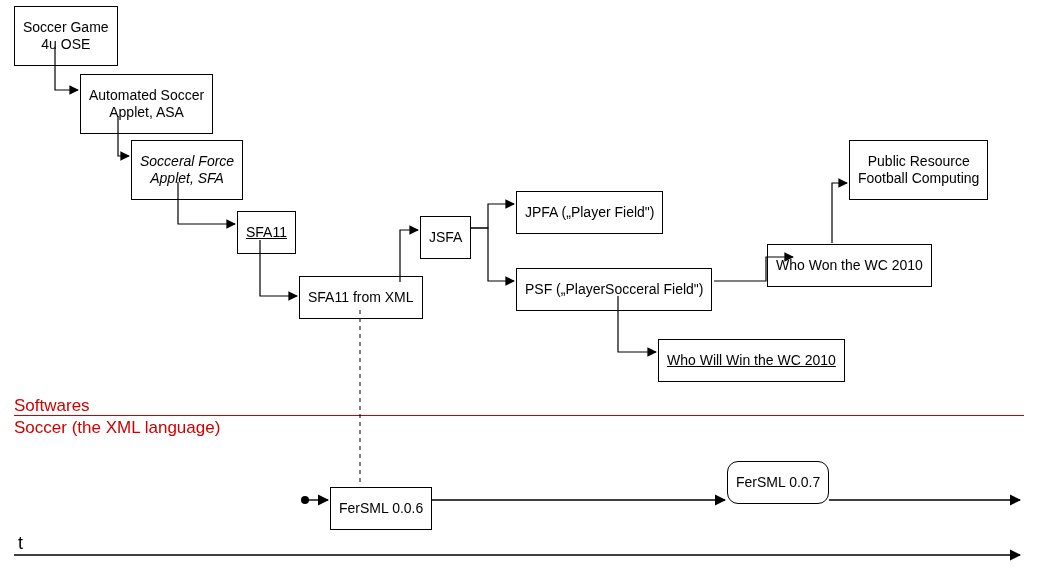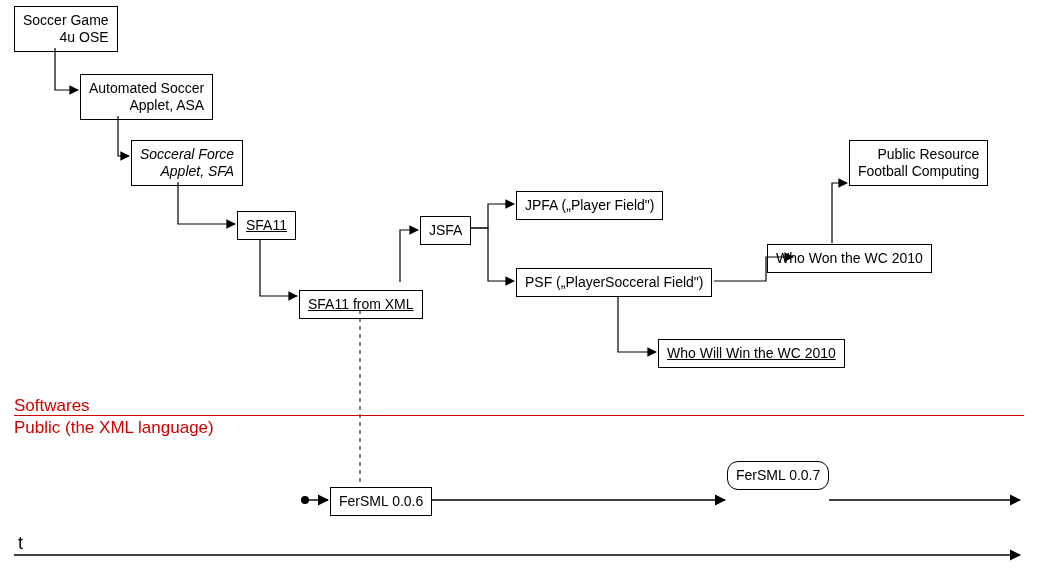--- a/index.html
+++ b/index.html
@@ -10,22 +10,22 @@
     background: #fff;
     font-family: Arial, Helvetica, sans-serif;
     font-size: 14px;
     color: #000;
     position: relative;
   }
   .box {
     position: absolute;
     border: 1px solid #000;
     background: #fff;
-    padding: 5px 8px;
-    text-align: right;
+    padding: 12px 8px;
+    text-align: center;
     line-height: 1.2;
     white-space: pre;
   }
   .label {
     position: absolute;
     color: #d00000;
     font-size: 17px;
   }
   .tlabel {
     position: absolute;
@@ -47,34 +47,34 @@
 </head>
 <body>
 
 <div class="box" style="left:14px;  top:6px;">Soccer Game
 4u OSE</div>
 <div class="box" style="left:80px;  top:74px;">Automated Soccer
 Applet, ASA</div>
 <div class="box" style="left:131px; top:140px;font-style:italic;">Socceral Force
 Applet, SFA</div>
 <div class="box" style="left:237px; top:211px;text-decoration:underline;">SFA11</div>
-<div class="box" style="left:299px; top:290px;text-decoration:underline;">SFA11 from XML</div>
+<div class="box" style="left:299px; top:276px;">SFA11 from XML</div>
 <div class="box" style="left:420px; top:216px;">JSFA</div>
 <div class="box" style="left:516px; top:191px;">JPFA („Player Field")</div>
 <div class="box" style="left:516px; top:268px;">PSF („PlayerSocceral Field")</div>
 <div class="box" style="left:658px; top:339px;text-decoration:underline;">Who Will Win the WC 2010</div>
 <div class="box" style="left:849px; top:140px;">Public Resource
 Football Computing</div>
 <div class="box" style="left:767px; top:244px;">Who Won the WC 2010</div>
 <div class="box" style="left:330px; top:487px;">FerSML 0.0.6</div>
 <div class="box" style="left:727px; top:461px;border-radius:11px;">FerSML 0.0.7</div>
 
 <div class="label" style="left:14px; top:396px;">Softwares</div>
 <div class="hr-red" style="left:14px; top:415px; width:1010px;"></div>
-<div class="label" style="left:14px; top:418px;">Public (the XML language)</div>
+<div class="label" style="left:14px; top:418px;">Soccer (the XML language)</div>
 
 <div class="tlabel" style="left:18px; top:533px;">t</div>
 
 <svg class="overlay">
   <defs>
     <marker id="ah" viewBox="0 0 10 10" refX="9" refY="5" markerWidth="8" markerHeight="8" orient="auto-start-reverse">
       <path d="M 0 0 L 10 5 L 0 10 z" fill="#000"></path>
     </marker>
   </defs>
 

